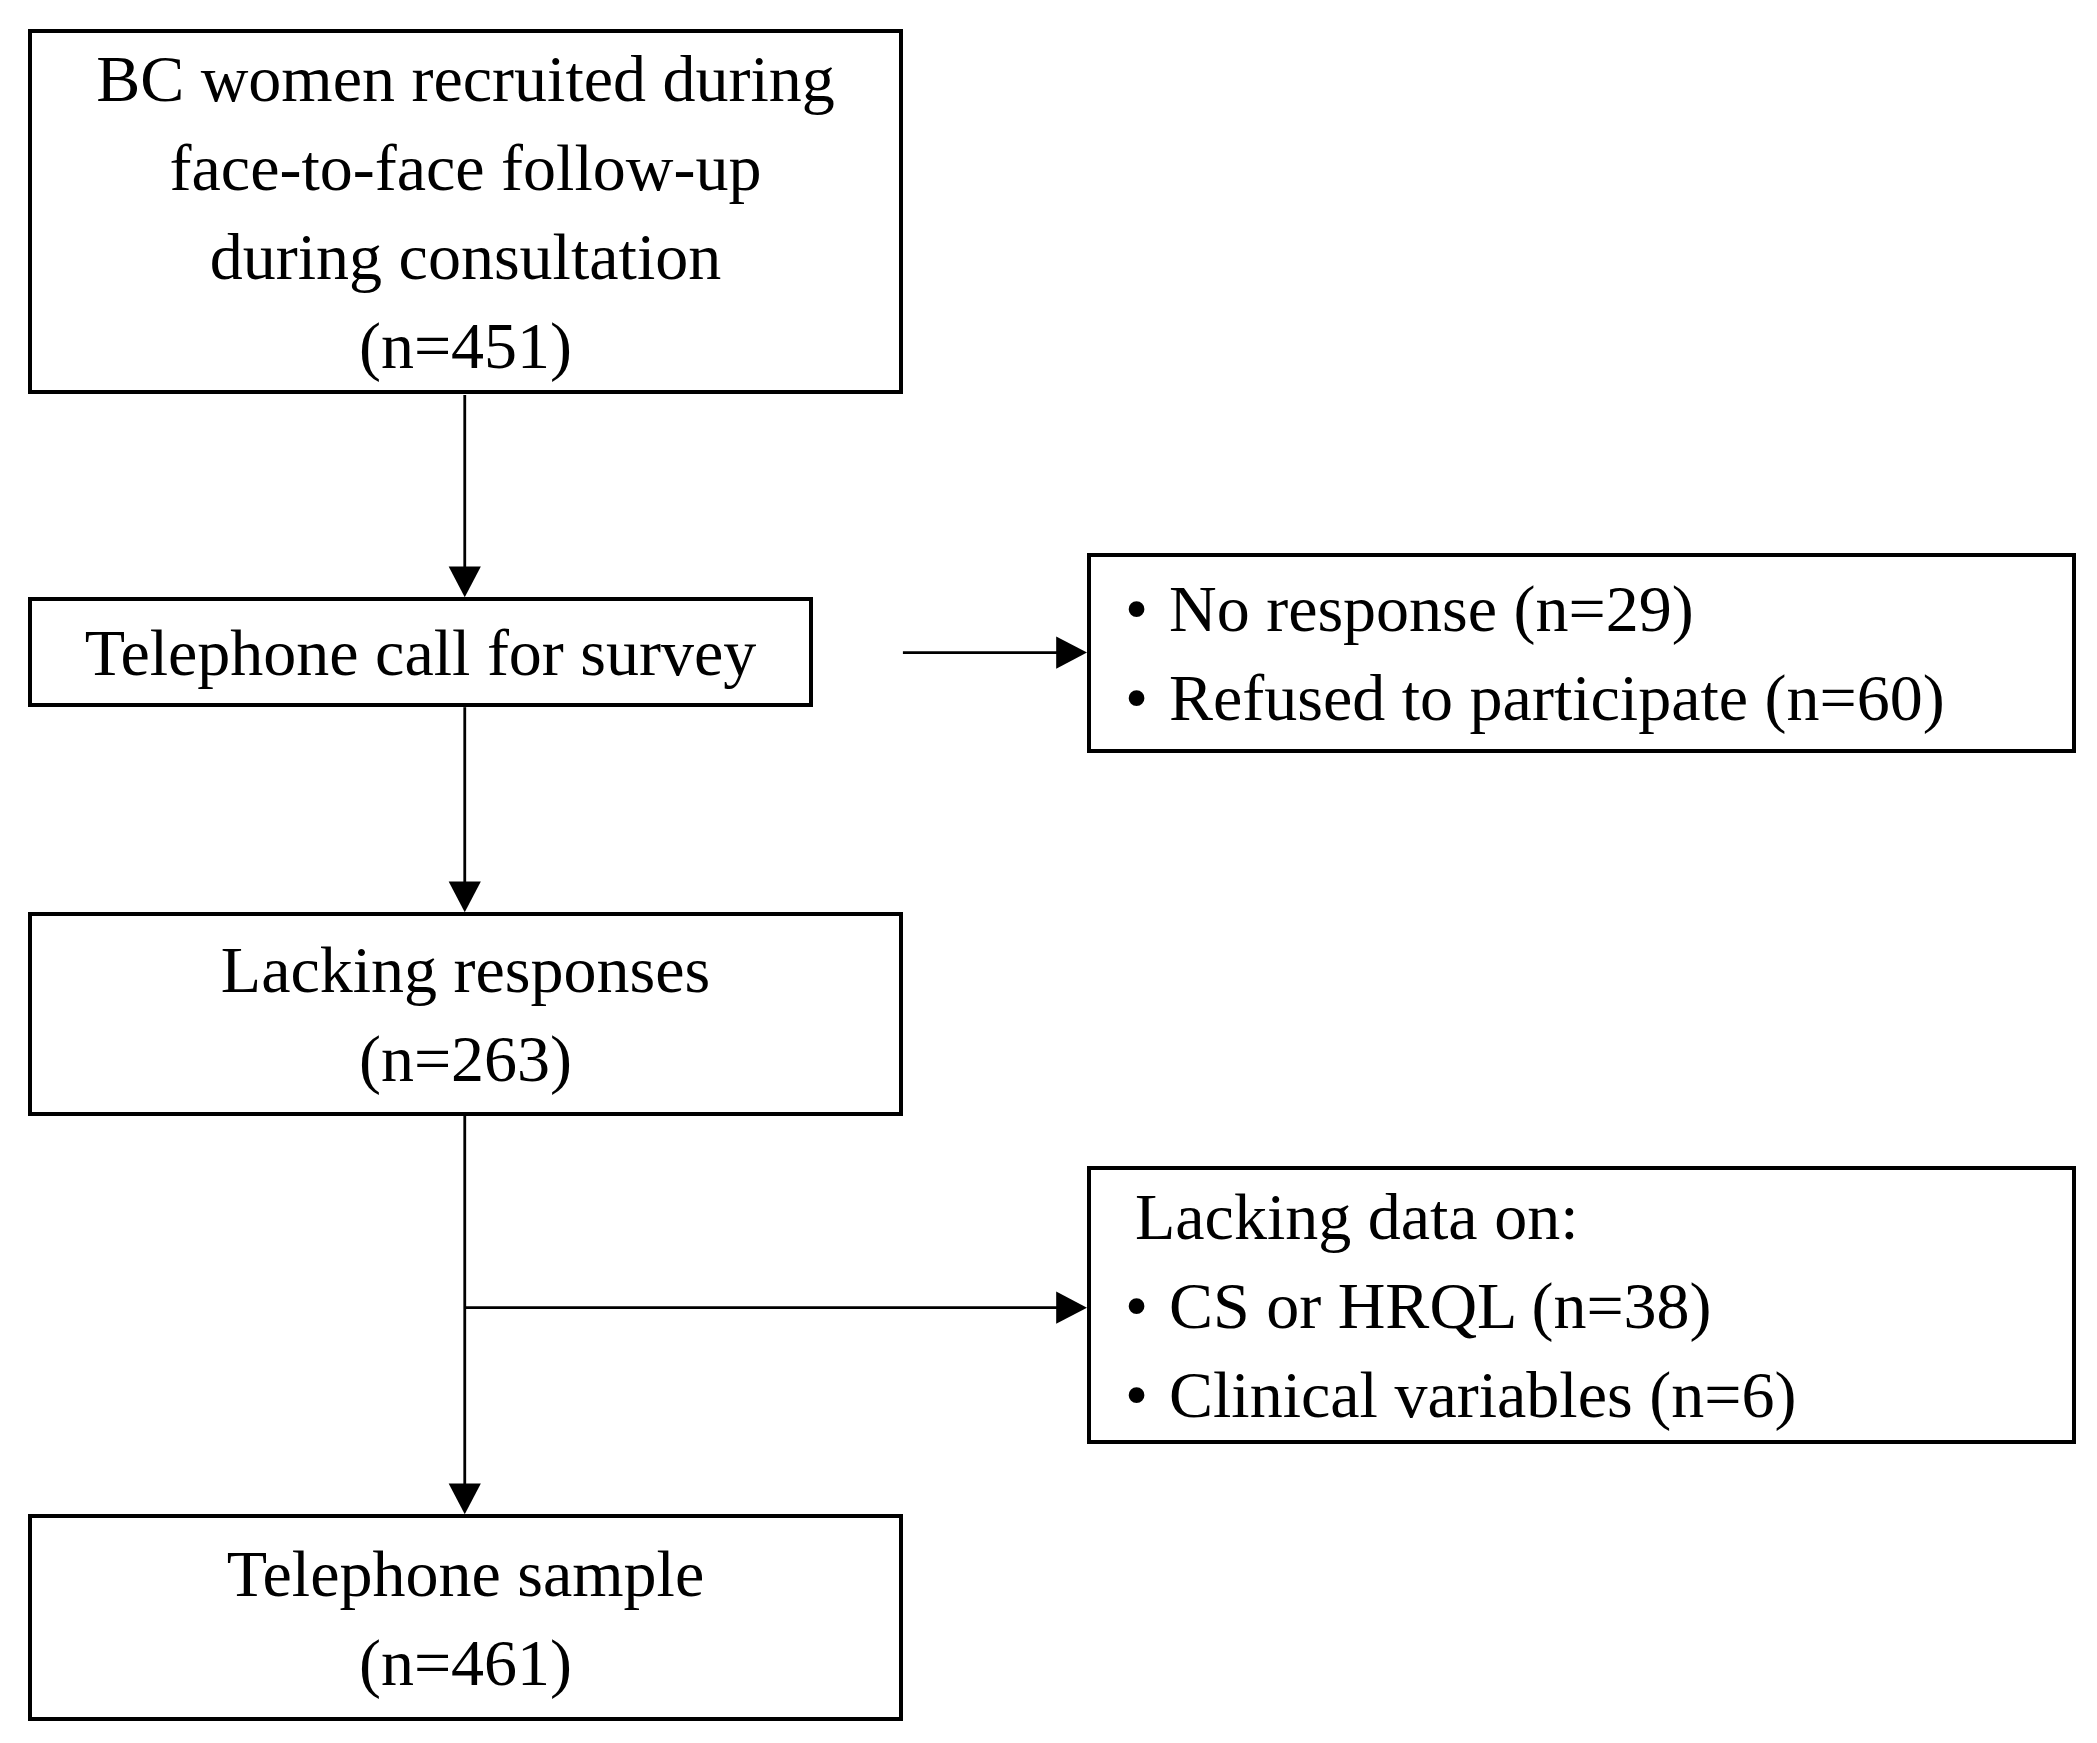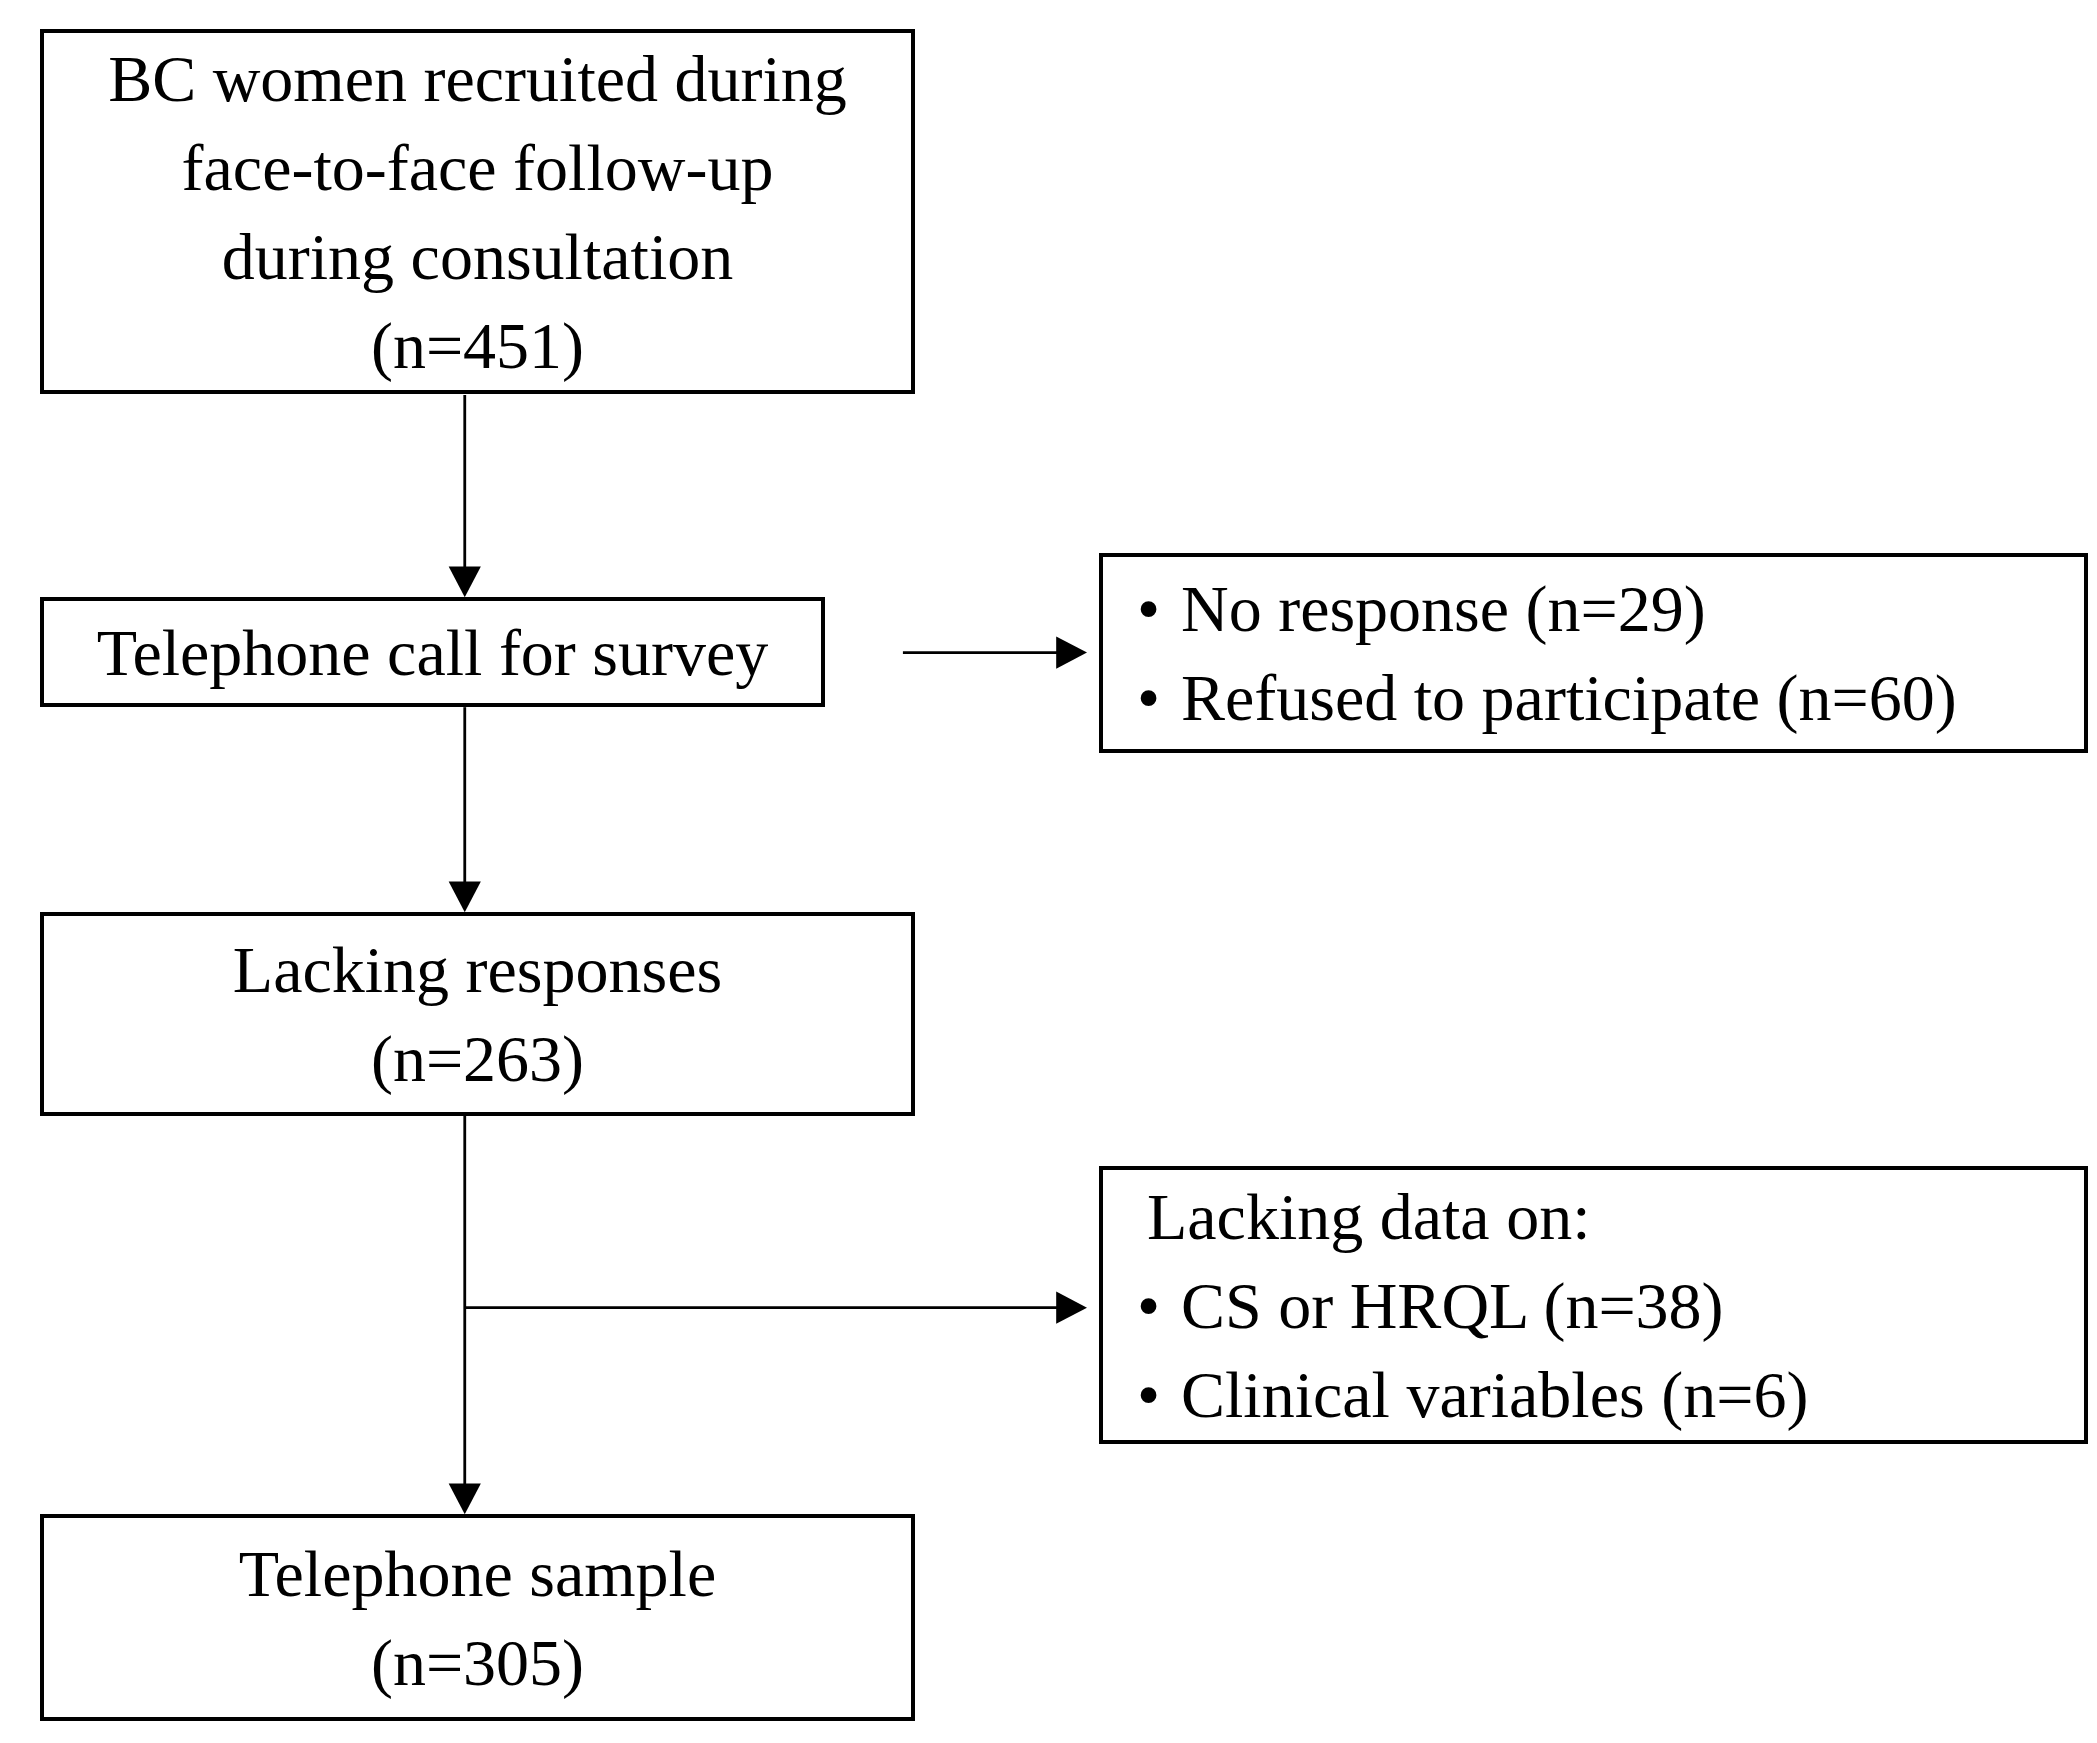--- a/index.html
+++ b/index.html
@@ -31,21 +31,20 @@
   }
   .connectors polygon {
     fill: #000000;
     stroke: none;
   }
   .box {
     position: absolute;
     box-sizing: border-box;
     border: 4.2px solid #000000;
     background: #ffffff;
-    margin-left: 12px;
   }
   .center-box {
     display: flex;
     flex-direction: column;
     align-items: center;
     justify-content: center;
     text-align: center;
   }
   .list-box {
     display: flex;
@@ -142,17 +141,17 @@
       <span class="bullet-text">CS or HRQL (n=38)</span>
     </div>
     <div class="bullet-row">
       <span class="bullet-glyph">•</span>
       <span class="bullet-text">Clinical variables (n=6)</span>
     </div>
   </div>
 
   <div id="box-analytical" class="box center-box">
     <span>Telephone sample</span>
-    <span>(n=305)</span>
+    <span>(n=461)</span>
   </div>
 
 </div>
 
 
 </body></html>

